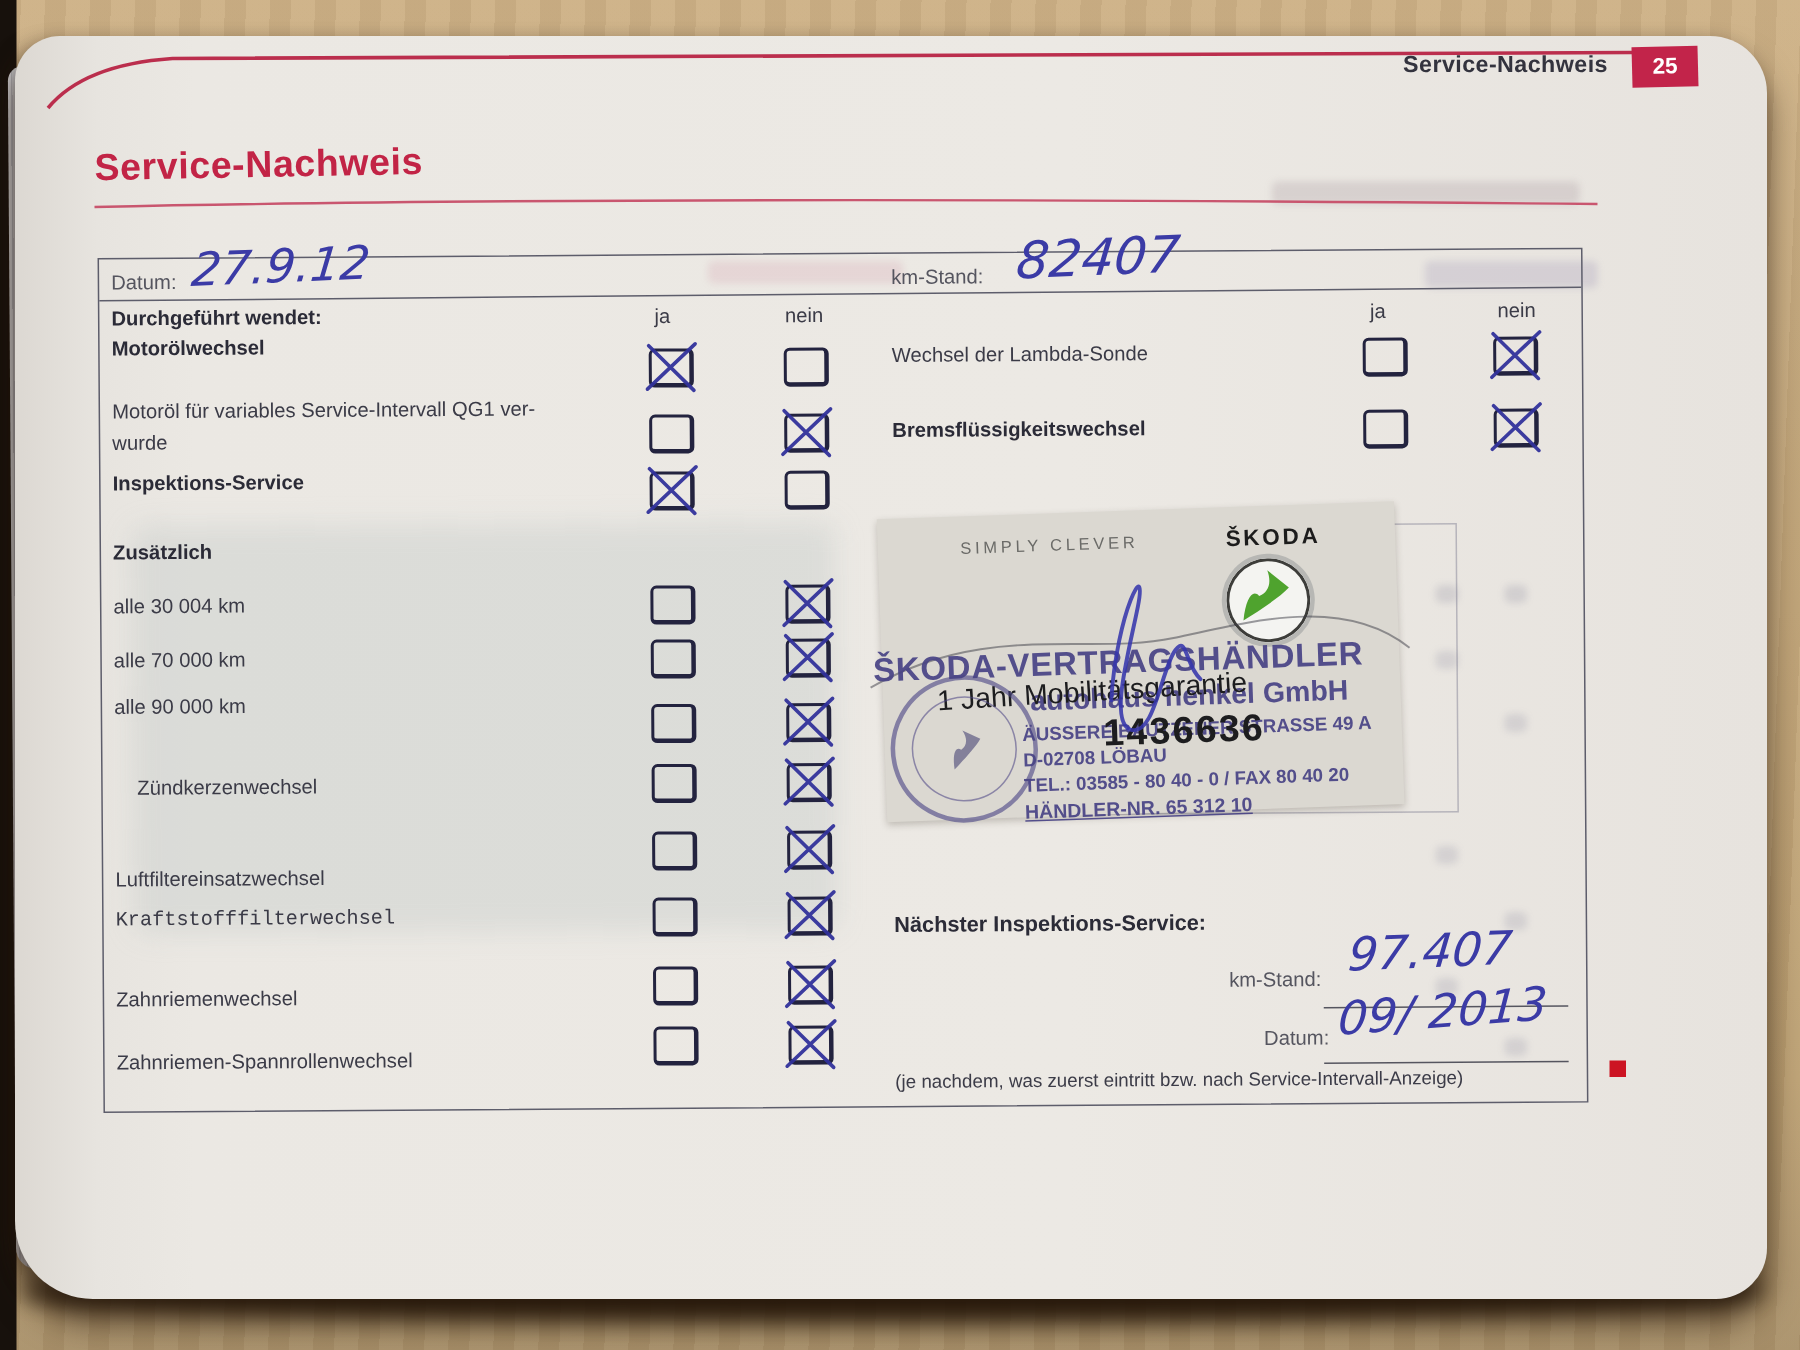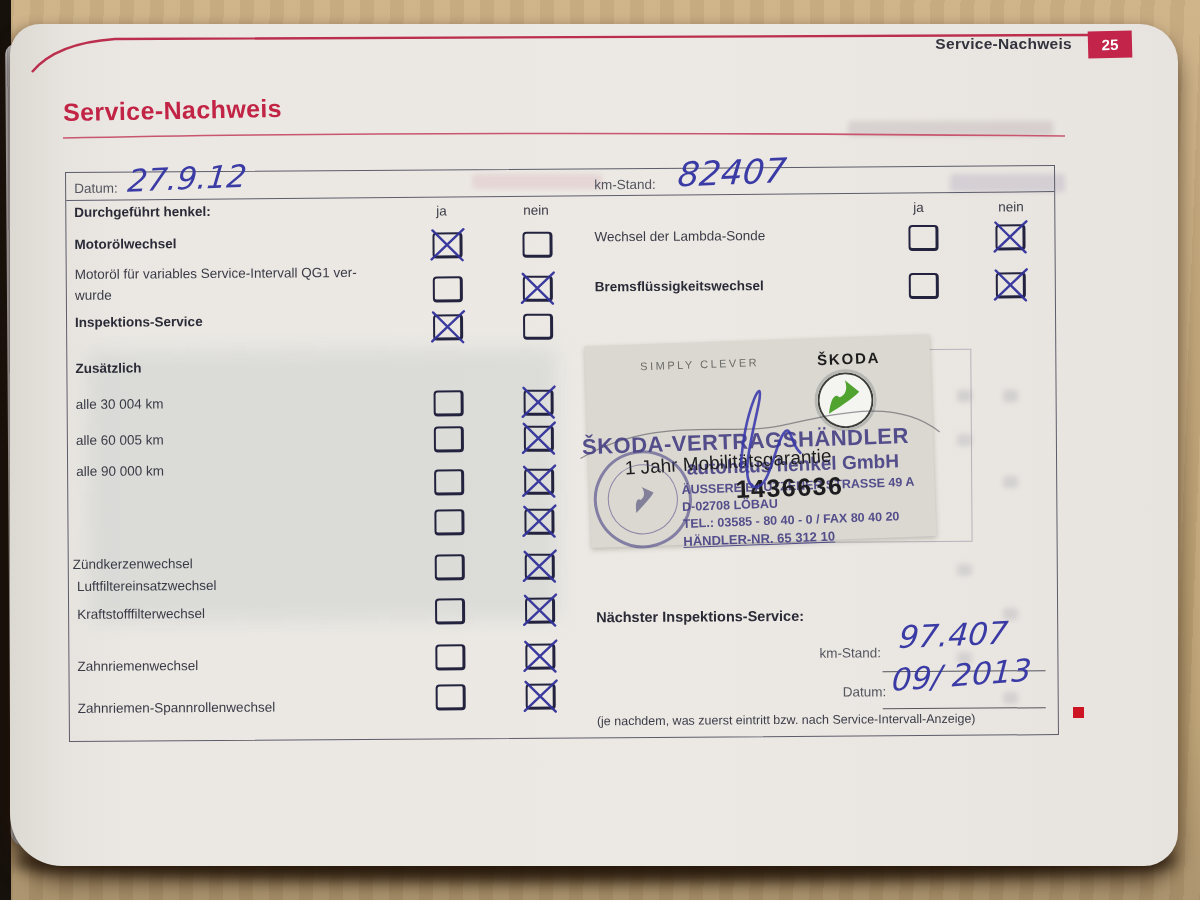--- a/index.html
+++ b/index.html
@@ -104,28 +104,28 @@
     <div class="form">
       <div class="shade"></div>
       <div class="divider"></div>
 
       <span class="lbl small-grey" style="left:8px;top:8px;">Datum:</span>
       <span class="hand" style="left:62px;top:-12px;font-size:31px;">27.9.12</span>
 
       <span class="lbl small-grey" style="left:528px;top:8px;">km-Stand:</span>
       <span class="hand" style="left:612px;top:-16px;font-size:34px;">82407</span>
 
-      <span class="lbl b" style="left:8px;top:32px;">Durchgeführt henkel:</span>
+      <span class="lbl b" style="left:8px;top:32px;">Durchgeführt wendet:</span>
 
       <span class="lbl" style="left:370px;top:33px;">ja</span>
       <span class="lbl" style="left:457px;top:33px;">nein</span>
       <span class="lbl" style="left:847px;top:33px;">ja</span>
       <span class="lbl" style="left:932px;top:33px;">nein</span>
 
-      <span class="lbl b" style="left:8px;top:64px;">Motorölwechsel</span>
+      <span class="lbl b" style="left:8px;top:52px;">Motorölwechsel</span>
       <span class="cb" style="left:366px;top:62px;" data-checked="true">
           <svg class="xmark" width="46" height="42">
             <path d="M8 36 L40 6 M9 7 L39 37" stroke="#31319b" stroke-width="2.4" stroke-linecap="round" fill="none"></path>
           </svg>
         </span>
       <span class="cb" style="left:456px;top:62px;" data-checked="false">
           <svg class="xmark" width="46" height="42">
             <path d="M8 36 L40 6 M9 7 L39 37" stroke="#31319b" stroke-width="2.4" stroke-linecap="round" fill="none"></path>
           </svg>
         </span>
@@ -161,21 +161,21 @@
           <svg class="xmark" width="46" height="42">
             <path d="M8 36 L40 6 M9 7 L39 37" stroke="#31319b" stroke-width="2.4" stroke-linecap="round" fill="none"></path>
           </svg>
         </span>
       <span class="cb" style="left:456px;top:220px;" data-checked="true">
           <svg class="xmark" width="46" height="42">
             <path d="M8 36 L40 6 M9 7 L39 37" stroke="#31319b" stroke-width="2.4" stroke-linecap="round" fill="none"></path>
           </svg>
         </span>
 
-      <span class="lbl" style="left:8px;top:260px;">alle 60 005 km</span>
+      <span class="lbl" style="left:8px;top:260px;">alle 70 000 km</span>
       <span class="cb" style="left:366px;top:256px;" data-checked="false">
           <svg class="xmark" width="46" height="42">
             <path d="M8 36 L40 6 M9 7 L39 37" stroke="#31319b" stroke-width="2.4" stroke-linecap="round" fill="none"></path>
           </svg>
         </span>
       <span class="cb" style="left:456px;top:256px;" data-checked="true">
           <svg class="xmark" width="46" height="42">
             <path d="M8 36 L40 6 M9 7 L39 37" stroke="#31319b" stroke-width="2.4" stroke-linecap="round" fill="none"></path>
           </svg>
         </span>
@@ -185,21 +185,21 @@
           <svg class="xmark" width="46" height="42">
             <path d="M8 36 L40 6 M9 7 L39 37" stroke="#31319b" stroke-width="2.4" stroke-linecap="round" fill="none"></path>
           </svg>
         </span>
       <span class="cb" style="left:456px;top:299px;" data-checked="true">
           <svg class="xmark" width="46" height="42">
             <path d="M8 36 L40 6 M9 7 L39 37" stroke="#31319b" stroke-width="2.4" stroke-linecap="round" fill="none"></path>
           </svg>
         </span>
 
-      <span class="lbl" style="left:4px;top:345px;margin-top:39px;">Zündkerzenwechsel</span>
+      <span class="lbl" style="left:23px;top:345px;">Zündkerzenwechsel</span>
       <span class="cb" style="left:366px;top:339px;" data-checked="false">
           <svg class="xmark" width="46" height="42">
             <path d="M8 36 L40 6 M9 7 L39 37" stroke="#31319b" stroke-width="2.4" stroke-linecap="round" fill="none"></path>
           </svg>
         </span>
       <span class="cb" style="left:456px;top:339px;" data-checked="true">
           <svg class="xmark" width="46" height="42">
             <path d="M8 36 L40 6 M9 7 L39 37" stroke="#31319b" stroke-width="2.4" stroke-linecap="round" fill="none"></path>
           </svg>
         </span>
@@ -209,21 +209,21 @@
           <svg class="xmark" width="46" height="42">
             <path d="M8 36 L40 6 M9 7 L39 37" stroke="#31319b" stroke-width="2.4" stroke-linecap="round" fill="none"></path>
           </svg>
         </span>
       <span class="cb" style="left:456px;top:384px;" data-checked="true">
           <svg class="xmark" width="46" height="42">
             <path d="M8 36 L40 6 M9 7 L39 37" stroke="#31319b" stroke-width="2.4" stroke-linecap="round" fill="none"></path>
           </svg>
         </span>
 
-      <span class="lbl" style="left:8px;top:434px;">Kraftstofffilterwechsel</span>
+      <span class="lbl" style="left:8px;top:434px;font-family:Liberation Mono, monospace;">Kraftstofffilterwechsel</span>
       <span class="cb" style="left:366px;top:428px;" data-checked="false">
           <svg class="xmark" width="46" height="42">
             <path d="M8 36 L40 6 M9 7 L39 37" stroke="#31319b" stroke-width="2.4" stroke-linecap="round" fill="none"></path>
           </svg>
         </span>
       <span class="cb" style="left:456px;top:428px;" data-checked="true">
           <svg class="xmark" width="46" height="42">
             <path d="M8 36 L40 6 M9 7 L39 37" stroke="#31319b" stroke-width="2.4" stroke-linecap="round" fill="none"></path>
           </svg>
         </span>

